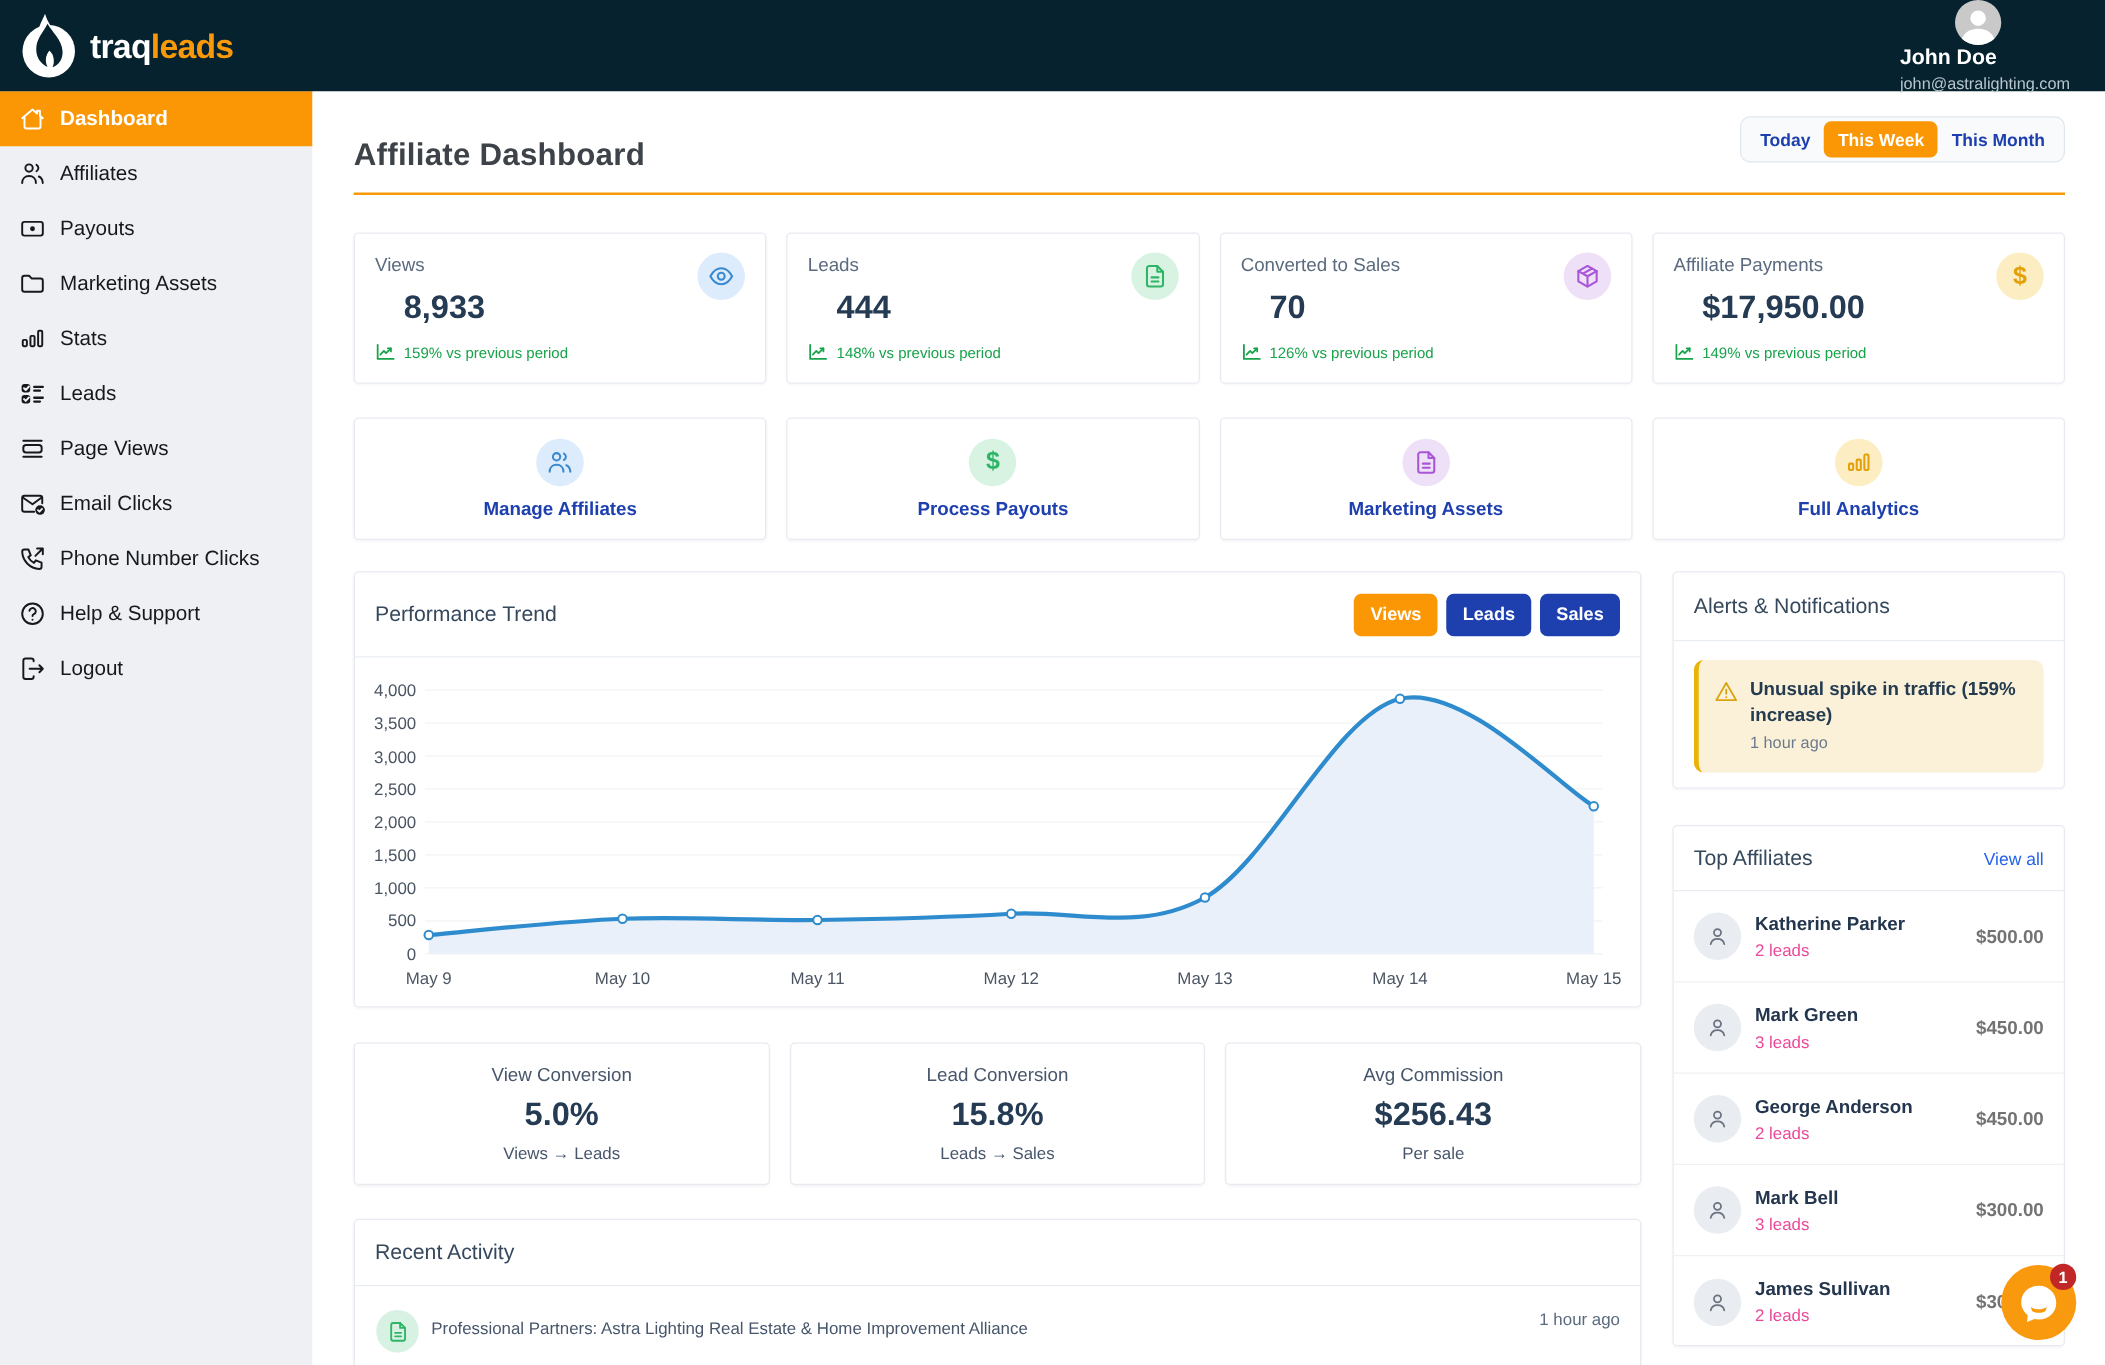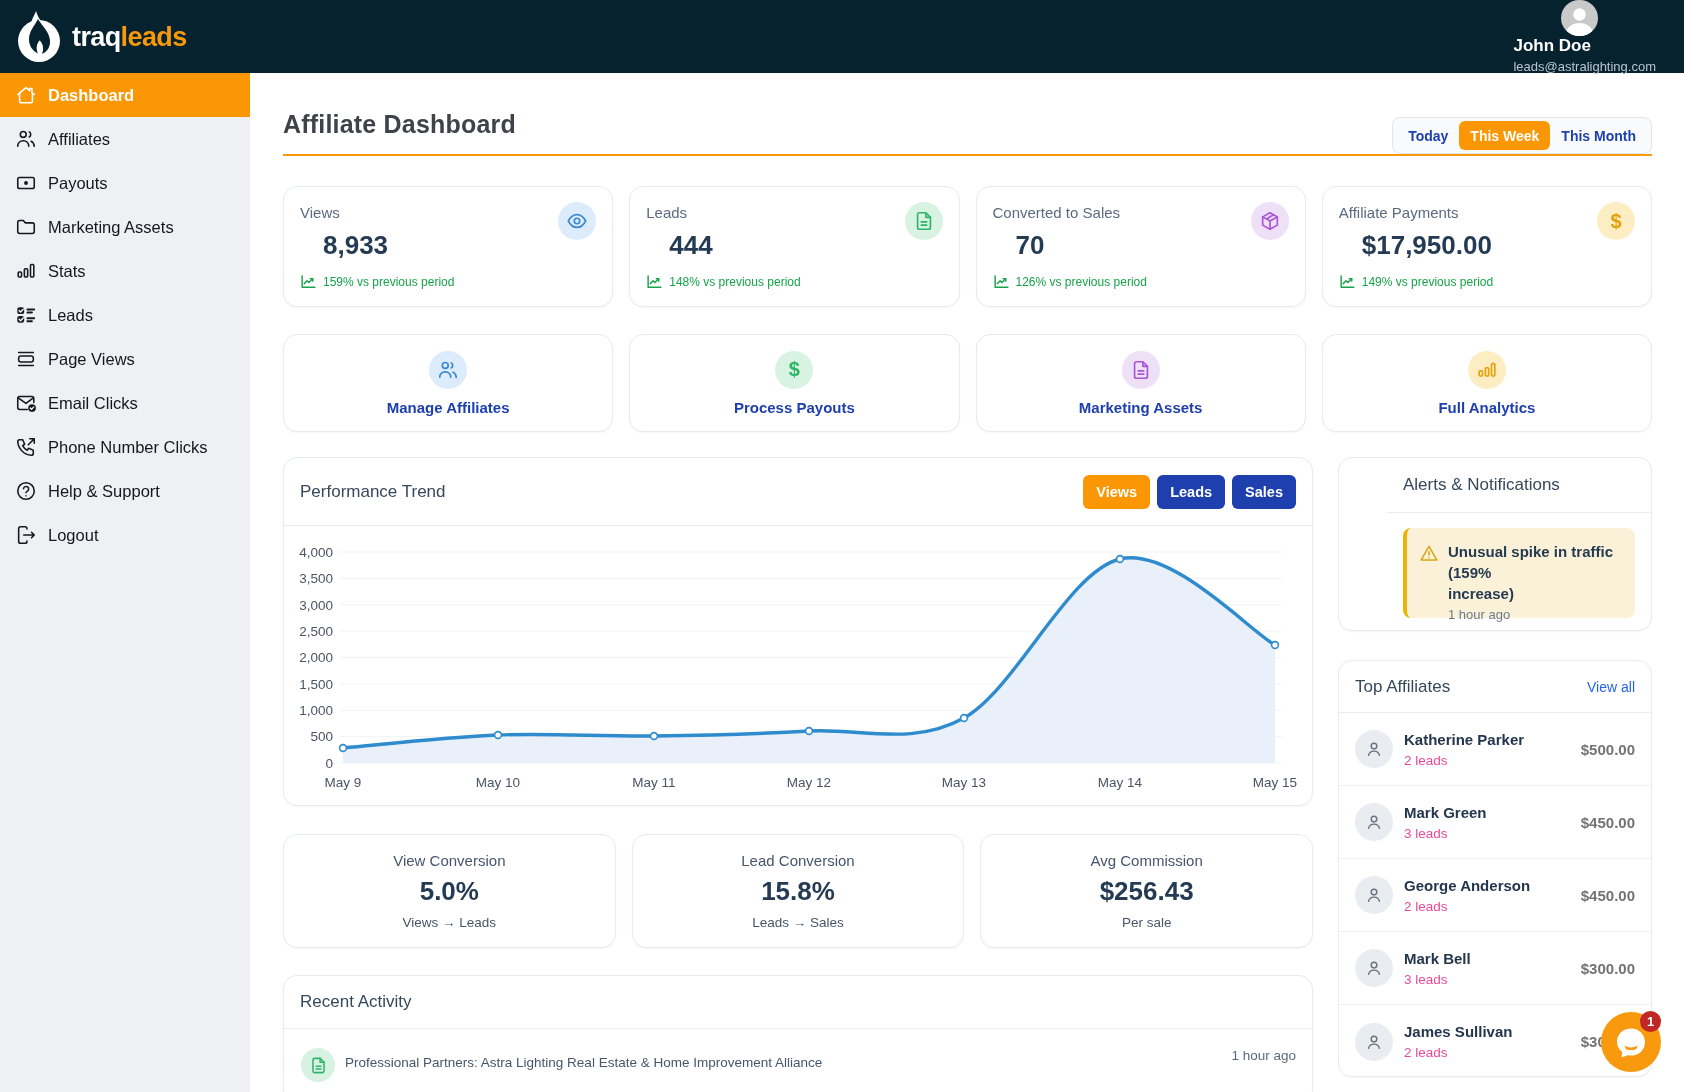--- a/index.html
+++ b/index.html
@@ -16,25 +16,25 @@
 .user-name { color:#fff; font-size:17px; font-weight:700; line-height:20px; }
 .user-email { color:#b9c6cd; font-size:13px; margin-top:3px; }
 .chev { margin-left:22px; }
 .sidebar { position:absolute; left:0; top:73px; width:250px; height:1019px; background:#eef0f4; }
 .nav-item { height:44px; display:flex; align-items:center; padding-left:15px; font-size:16.5px; color:#15181c; }
 .nav-item svg { width:22px; height:22px; margin-right:11px; flex:0 0 auto; }
 .nav-item.active { background:#fb9704; color:#fff; font-weight:700; }
 .main { position:absolute; left:250px; top:73px; width:1434px; height:1019px; background:#fff; }
 .title { position:absolute; left:33px; top:37px; font-size:25px; font-weight:700; color:#3d4349; letter-spacing:0.2px; }
 .title-line { position:absolute; left:33px; top:81px; width:1369px; height:2px; background:#f79909; }
-.seg { position:absolute; right:32px; top:44px; height:37px; background:#f8fafc; border:1px solid #dfe6ee; border-radius:8px; display:flex; align-items:center; padding:0 4px; }
+.seg { position:absolute; right:32px; top:20px; height:37px; background:#f8fafc; border:1px solid #dfe6ee; border-radius:8px; display:flex; align-items:center; padding:0 4px; }
 .seg-btn { font-size:14px; font-weight:700; color:#1e40af; padding:0 11px; height:29px; display:flex; align-items:center; border-radius:6px; }
 .seg-btn.active { background:#fb9704; color:#fff; height:29px; }
 .cards4 { position:absolute; left:33px; top:113px; width:1369px; display:grid; grid-template-columns:repeat(4,1fr); gap:16px; }
-.card { background:#fff; border:1px solid #e7ebf1; border-radius:14px; box-shadow:0 1px 2px rgba(16,24,40,.04); }
+.card { background:#fff; border:1px solid #e7ebf1; border-radius:4px; box-shadow:0 1px 2px rgba(16,24,40,.04); }
 .stat { height:121px; padding:17px 16px; position:relative; }
 .stat-label { font-size:15px; color:#5b6b7f; }
 .stat-value { font-size:26px; font-weight:700; color:#243b53; margin-top:9px;margin-left:23px; }
 .stat-trend { position:absolute; left:16px; bottom:16px; font-size:12px; color:#17a34a; display:flex; align-items:center; gap:6px; }
 .stat-icon { position:absolute; right:16px; top:15px; width:38px; height:38px; border-radius:50%; display:flex; align-items:center; justify-content:center; }
 .qa4 { position:absolute; left:33px; top:261px; width:1369px; display:grid; grid-template-columns:repeat(4,1fr); gap:16px; }
 .qa { height:98px; display:flex; flex-direction:column; align-items:center; justify-content:center; gap:10px; }
 .qa-icon { width:38px; height:38px; border-radius:50%; display:flex; align-items:center; justify-content:center; }
 .qa-label { font-size:15px; font-weight:700; color:#1e40af; }
 .chart-card { position:absolute; left:33px; top:384px; width:1030px; height:349px; }
@@ -50,21 +50,21 @@
 .conv-value { font-size:26px; font-weight:700; color:#243b53; margin-top:7px; }
 .conv-sub { font-size:13.5px; color:#47566b; margin-top:8px; }
 .activity-card { position:absolute; left:33px; top:902px; width:1030px; height:130px; }
 .act-head { height:53px; border-bottom:1px solid #e9edf2; display:flex; align-items:center; padding:0 16px; font-size:17px; color:#36485c; }
 .act-row { position:relative; padding:19px 16px 0 17px; display:flex; }
 .act-icon { width:34px; height:34px; border-radius:50%; background:#d7f2e2; display:flex; align-items:center; justify-content:center; flex:0 0 auto; }
 .act-body { margin-left:10px; }
 .act-title { font-size:15px; font-weight:700; color:#243b53; }
 .act-sub { font-size:13.5px; color:#47566b; margin-top:7px; }
 .act-time { margin-left:auto; font-size:13.5px; color:#5b6b7f; }
-.alerts-card { position:absolute; left:1088px; top:384px; width:314px; height:174px;padding-left:48px; }
+.alerts-card { position:absolute; left:1088px; top:384px; width:314px; height:174px; }
 .alert-box { margin:15px 16px 0 16px; background:#fbf1d8; border-left:4px solid #eab308; border-radius:8px; height:90px; padding:13px 12px 0 12px; display:flex; }
 .alert-text { margin-left:9px; }
 .alert-title { font-size:15px; font-weight:700; color:#253b50; line-height:21px; }
 .alert-time { font-size:13px; color:#6b7a8d; margin-top:3px; }
 .top-card { position:absolute; left:1088px; top:587px; width:314px; height:417px; }
 .top-head { height:52px; border-bottom:1px solid #e9edf2; display:flex; align-items:center; padding:0 16px; }
 .top-title { font-size:17px; color:#36485c; }
 .view-all { margin-left:auto; font-size:14px; color:#2563eb; }
 .aff-row { height:73px; display:flex; align-items:center; padding:0 16px; border-bottom:1px solid #eef1f4; }
 .aff-row:last-child { border-bottom:none; }
@@ -90,21 +90,21 @@
   </div>
   <div class="user">
     <div class="avatar">
       <svg width="37" height="37" viewBox="0 0 37 37">
         <circle cx="18.5" cy="14.5" r="6.2" fill="#fff"></circle>
         <path d="M4 37 C5 27 11 23 18.5 23 C26 23 32 27 33 37 Z" fill="#fff"></path>
       </svg>
     </div>
     <div class="user-info">
       <div class="user-name">John Doe</div>
-      <div class="user-email">leads@astralighting.com</div>
+      <div class="user-email">john@astralighting.com</div>
     </div>
     <svg class="chev" width="18" height="18" viewBox="0 0 24 24" fill="none" stroke="#fff" stroke-width="3.2" stroke-linecap="round" stroke-linejoin="round">
         <path d="M5 9l7 7 7-7"></path>
       </svg>
   </div>
 </div>
 
 <div class="sidebar">
   <div class="nav-item active">
     <svg viewBox="0 0 24 24" fill="none" stroke="#fff" stroke-width="1.7" stroke-linecap="round" stroke-linejoin="round">

